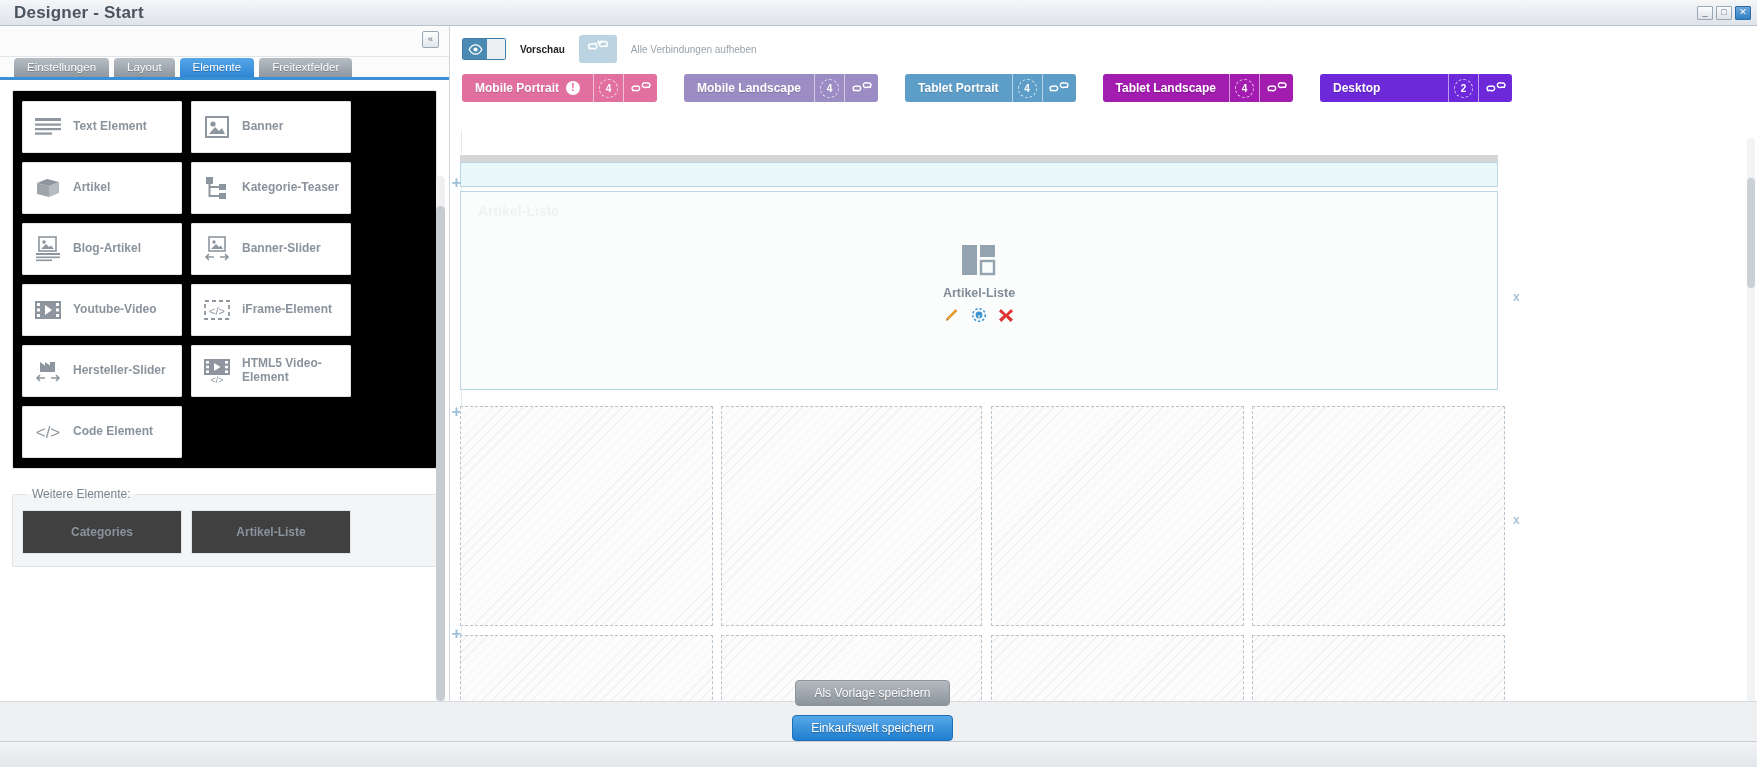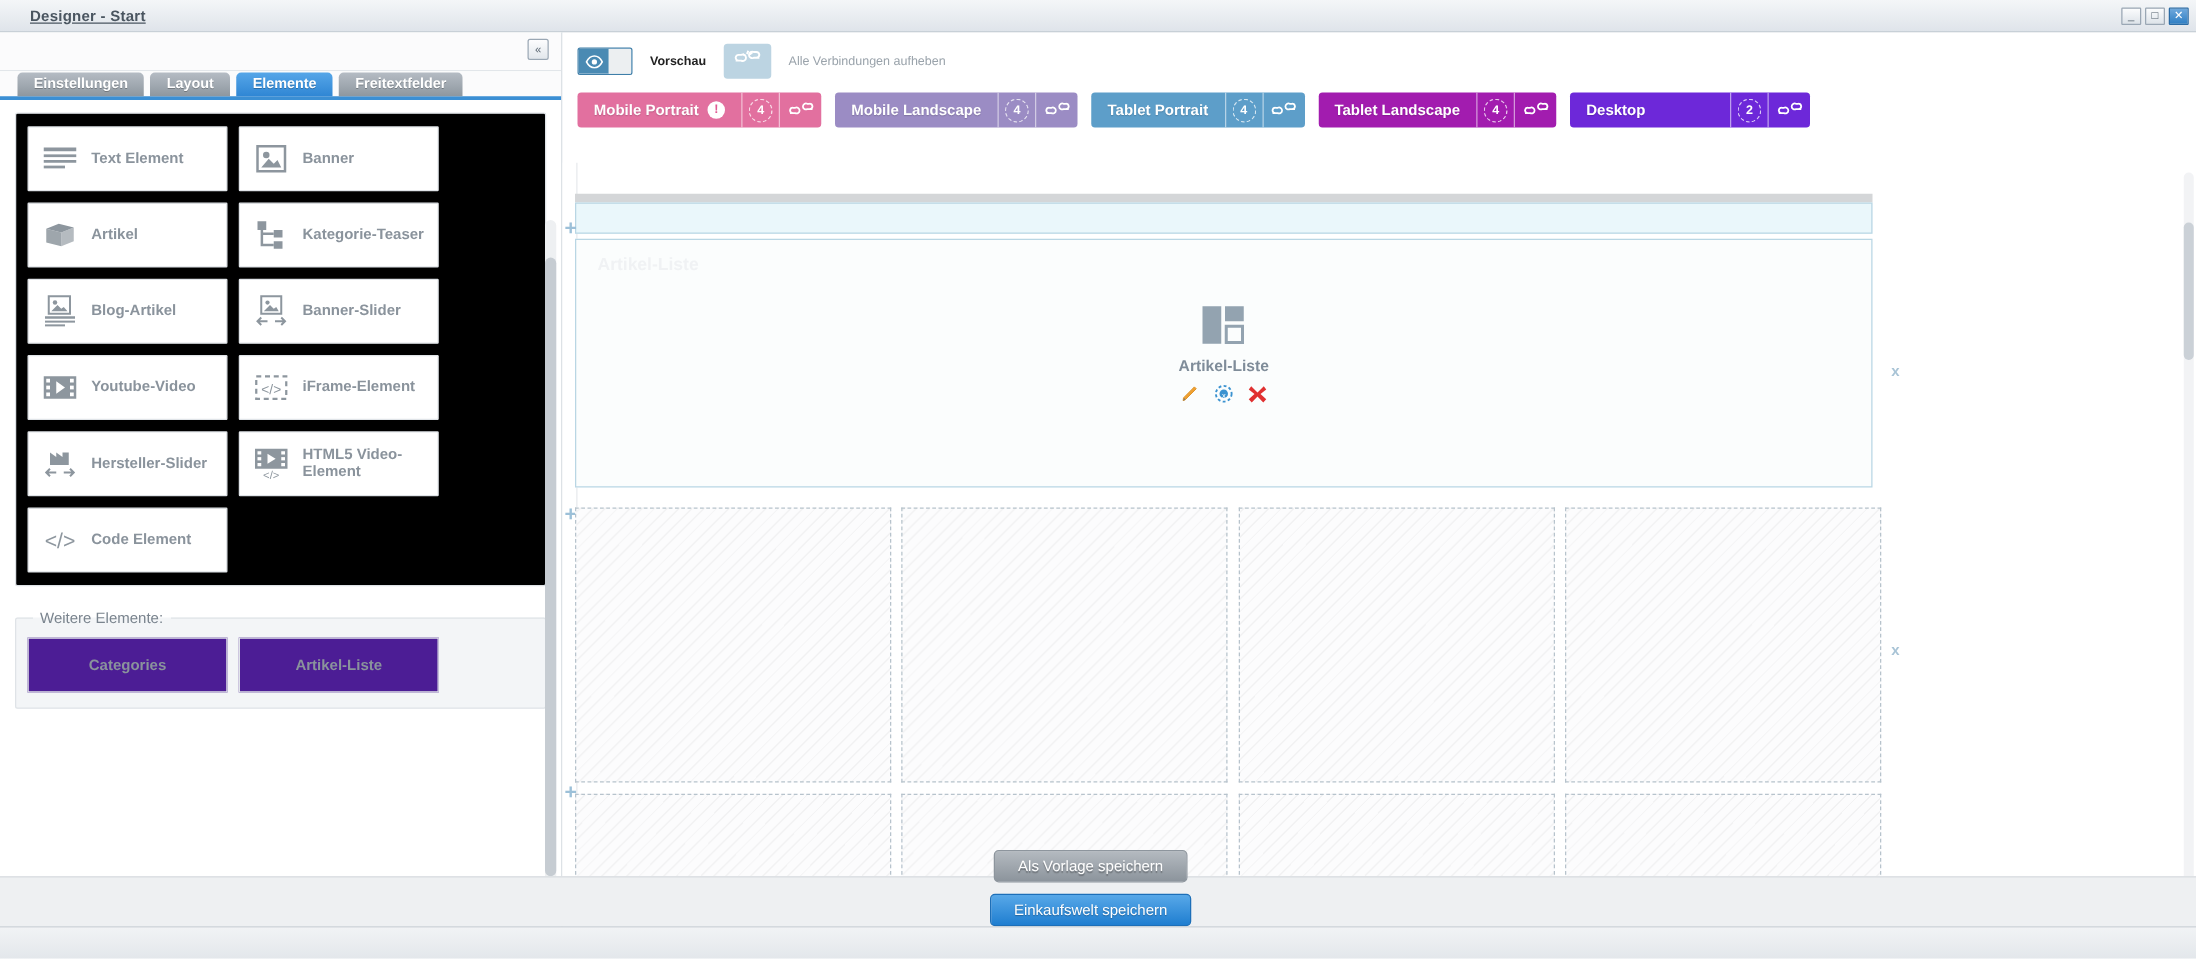--- a/index.html
+++ b/index.html
@@ -15,22 +15,22 @@
   }
 
   
   #window-titlebar {
     position:absolute; left:0; top:0; width:1757px; height:26px;
     background: linear-gradient(to bottom, #f4f6f8 0%, #dfe4ea 100%);
     border-bottom: 1px solid #b9c2cc;
     display:flex; align-items:center;
   }
   #window-title {
-    margin-left: 24px; font-size: 12px; font-weight: bold;
-    color:#4a5560; letter-spacing:.2px;text-decoration:underline;
+    margin-left: 14px; font-size: 17px; font-weight: bold;
+    color:#4a5560; letter-spacing:.2px;
   }
   #window-buttons { margin-left:auto; display:flex; gap:3px; padding-right:6px; }
   .win-btn {
     width:16px; height:14px; border:1px solid #9aa7b4;
     background: linear-gradient(to bottom,#fbfcfd,#dde3e9);
     display:flex; align-items:center; justify-content:center;
     font-size:9px; color:#53606c; line-height:1; border-radius:1px;
   }
   .win-btn.close { background: linear-gradient(to bottom,#6fa8dc,#2f7fc4); color:#fff; border-color:#2a6ba5; }
 
@@ -53,21 +53,21 @@
   }
   #tabs-row {
     position:relative; height:23px; background:#fbfbfc;
     border-bottom:3px solid #3b8fd4;
     padding-left:14px;
     display:flex; align-items:flex-end; gap:5px;
   }
   .tab {
     height:19px; padding:0 13px; line-height:19px;
     border-radius:4px 4px 0 0;
-    font-size:11.5px; font-weight:bold; color:#ffffff;
+    font-size:11.5px; font-weight:normal; color:#ffffff;
     background: linear-gradient(to bottom,#b5bcc4,#8e979f);
     text-shadow:0 1px 0 rgba(0,0,0,.25);
     cursor:pointer; white-space:nowrap;margin-top:16px;
   }
   .tab.active {
     background: linear-gradient(to bottom,#56a6e8,#2f86d4);
   }
   #panel-body {
     position:relative; height:661px; background:#ffffff;
     padding:10px 12px 0 12px;
@@ -92,21 +92,21 @@
   .elem-icon svg { display:block; }
 
   fieldset#further-box {
     margin:18px 0 0 0; padding:9px 9px 12px 9px;
     border:1px solid #dfe3e7; border-radius:2px; background:#f3f5f7;
   }
   fieldset#further-box legend {
     font-size:12px; color:#7a848e; padding:0 6px; margin-left:4px;
   }
   .plain-card {
-    width:160px; height:44px; background:#4c1d95; border:1px solid #e0e4e8;
+    width:160px; height:44px; background:#404040; border:1px solid #e0e4e8;
     display:flex; align-items:center; justify-content:center; text-align:center;
     font-size:12px; font-weight:bold; color:#8a939c; cursor:move;
     padding:0 6px; line-height:1.2;
   }
   #panel-scroll {
     position:absolute; right:4px; top:96px; width:9px; height:560px;
     background:#eef0f2; border-radius:5px;
   }
   #panel-scroll-thumb {
     position:absolute; left:0; top:30px; width:9px; height:495px;
@@ -131,21 +131,21 @@
   .tb-label { font-size:10px; font-weight:bold; color:#222; }
   .tb-label.muted { font-weight:normal; color:#9aa3ab; }
   #unlink-btn {
     width:38px; height:28px; background:#bcd4e2; border-radius:3px;
     display:flex; align-items:center; justify-content:center; cursor:pointer;
     flex:0 0 auto;
   }
 
   
   #device-tabs {
-    display:flex; align-items:flex-start; padding-left:12px; gap:11px; margin-top:2px;
+    display:flex; align-items:flex-start; padding-left:12px; gap:27px; margin-top:2px;
   }
   .dev-group { display:flex; height:28px; border-radius:3px; overflow:hidden; }
   .dev-name {
     display:flex; align-items:center; gap:7px;
     padding:0 13px; font-size:12px; font-weight:bold; color:#fff;
     text-shadow:0 1px 1px rgba(0,0,0,.18); white-space:nowrap; cursor:pointer;
   }
   .dev-count {
     width:30px; display:flex; align-items:center; justify-content:center;
     font-size:11px; font-weight:bold; color:#ffffff; cursor:pointer;

